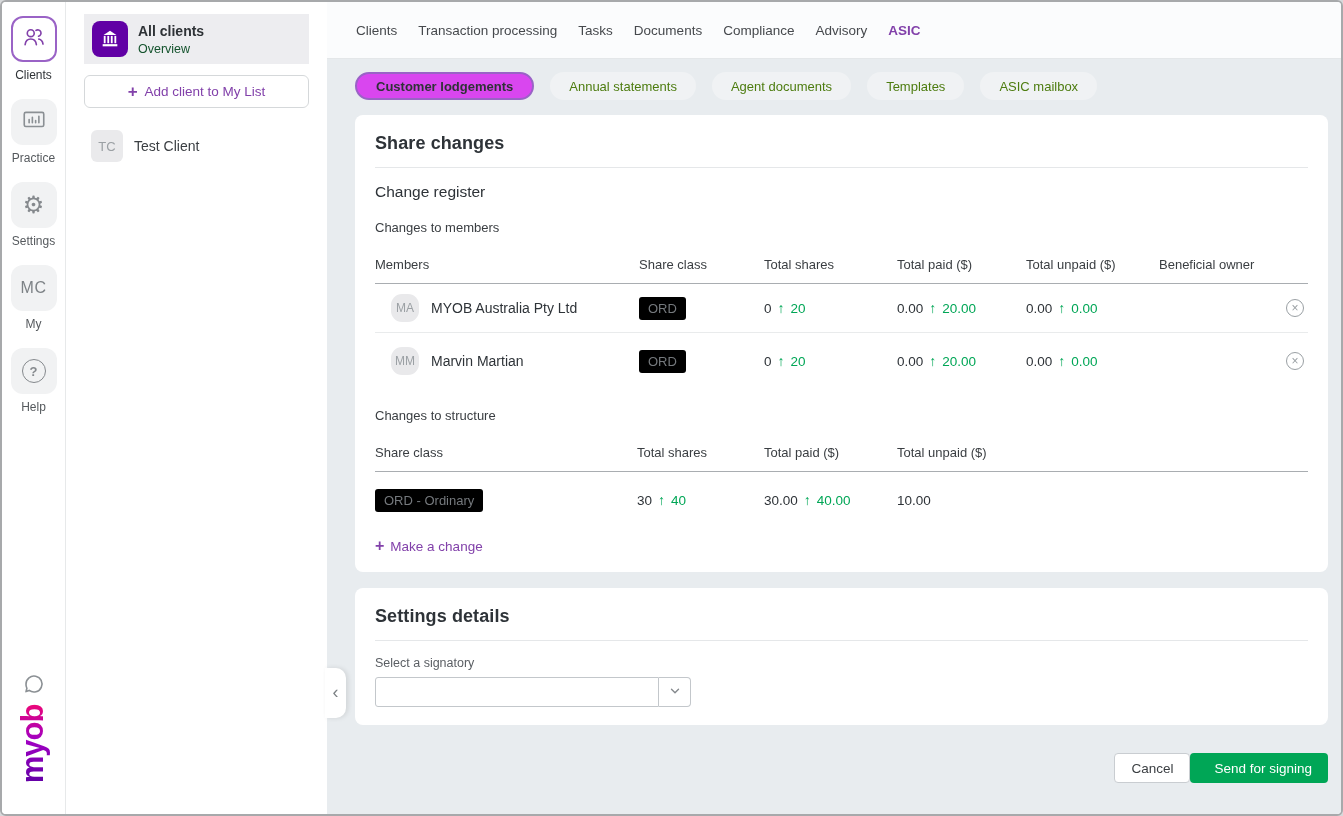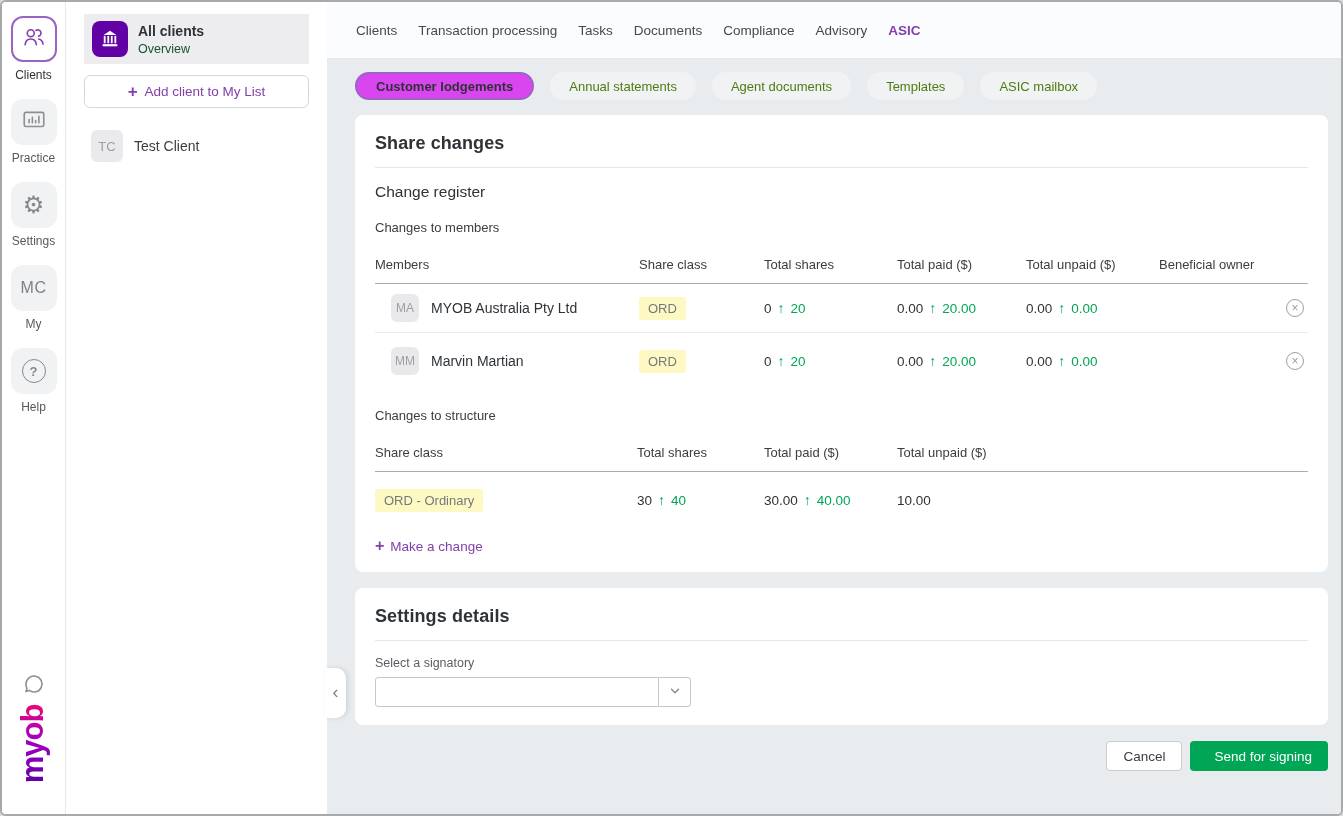--- a/index.html
+++ b/index.html
@@ -86,45 +86,45 @@
 
   .m-grid { display:grid; grid-template-columns:264px 125px 133px 129px 133px 1fr 40px; align-items:center; }
   .s-grid { display:grid; grid-template-columns:262px 127px 133px 1fr; align-items:center; }
   .thead { margin-top:22px; padding-bottom:11px; border-bottom:1px solid #a9adb1; }
   .thead .th { font-size:13px; color:#3a3e42; }
   .trow { border-bottom:1px solid #e9ebec; }
   .trow.noline { border-bottom:none; }
   .row-h1 { height:49px; }
   .row-h2 { height:56px; }
   .member-cell { display:flex; align-items:center; gap:12px; padding-left:16px; }
-  .m-avatar { width:28px; height:28px; background:#e9e9eb; border-radius:6px; color:#9ba0a4;
+  .m-avatar { width:28px; height:28px; background:#e9e9eb; border-radius:11px; color:#9ba0a4;
     font-size:12px; display:flex; align-items:center; justify-content:center; flex-shrink:0; }
   .m-name { font-size:14px; color:#2e3338; white-space:nowrap; }
-  .badge { display:inline-block; background:#fef9c3; border-radius:3px; padding:4px 9px;
+  .badge { display:inline-block; background:#000000; border-radius:3px; padding:4px 9px;
     font-size:13px; color:#75797d; }
   .delta { font-size:13.5px; color:#2e3338; display:flex; align-items:center; gap:6px; }
   .delta .arrow { color:#00A656; font-size:14px; }
   .delta .new { color:#00A656; }
   .plainval { font-size:13.5px; color:#2e3338; }
   .close-cell { display:flex; justify-content:flex-end; padding-right:4px; }
   .close-circle { width:18px; height:18px; border:1.5px solid #9aa0a4; border-radius:50%; color:#9aa0a4;
     font-size:12px; line-height:1; display:flex; align-items:center; justify-content:center; cursor:pointer; }
   .make-change { display:flex; align-items:center; gap:6px; color:#8241AA; font-size:13.5px;
     margin-top:10px; cursor:pointer; background:none; border:none; font-family:"Liberation Sans",sans-serif; }
   .make-change .plus { font-size:16px; font-weight:bold; line-height:1; }
 
   .sig-card { margin-top:16px; }
   .field-label { font-size:12.5px; color:#5a5e63; margin-top:15px; }
   .combo { display:flex; margin-top:7px; }
   .combo input { width:284px; height:30px; border:1px solid #c3c7cb; border-radius:3px 0 0 3px;
     padding:0 8px; font-size:13px; color:#2e3338; outline:none; }
   .combo-btn { width:32px; height:30px; border:1px solid #c3c7cb; border-left:none; border-radius:0 4px 4px 0;
     background:#fff; display:flex; align-items:center; justify-content:center; cursor:pointer; }
 
-  .footer-actions { display:flex; justify-content:flex-end; gap:8px; margin-top:16px; }
+  .footer-actions { display:flex; justify-content:flex-end; gap:0; margin-top:28px; }
   .btn { height:30px; border-radius:4px; font-size:13.5px; padding:0 16px; cursor:pointer;
     font-family:"Liberation Sans",sans-serif; }
   .btn-cancel { background:#fff; border:1px solid #c9cdd1; color:#3a3e42; }
   .btn-submit { background:#00A656; border:none; color:#fff;padding-left:24px; }
 
   .collapse-handle {
     position:absolute; left:323px; top:666px; width:21px; height:50px; background:#fff;
     border-radius:0 10px 10px 0; box-shadow:2px 0 5px rgba(0,0,0,.10);
     display:flex; align-items:center; justify-content:center; cursor:pointer;
     color:#7b8084; font-size:18px; line-height:1; padding-bottom:2px;

